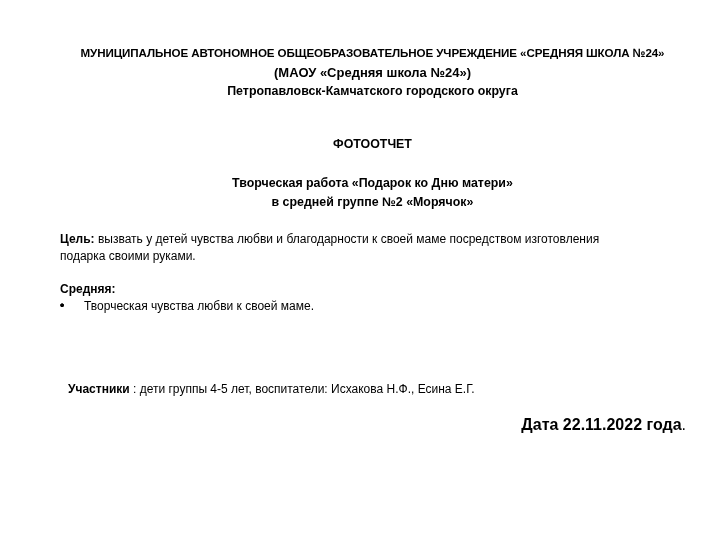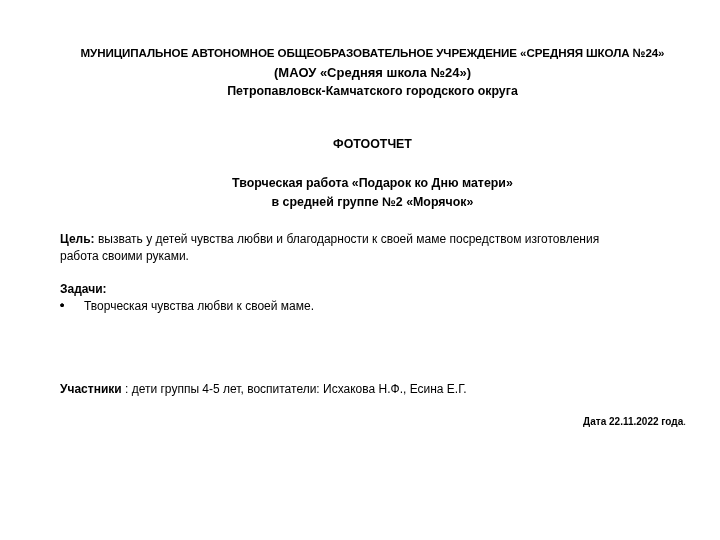--- a/index.html
+++ b/index.html
@@ -63,50 +63,50 @@
       padding-left: 24px;
       white-space: nowrap;
     }
     .task-list .bullet {
       position: absolute;
       left: 0;
       top: 0;
       width: 10px;
     }
 
-    .participants { top: 381px; }
+    .participants { top: 381px; margin-left: 8px; }
     .date {
       position: absolute;
       right: 34px;
       top: 416px;
-      font-size: 10px;
+      font-size: 16px;
       font-weight: bold;
       white-space: nowrap;
     }
     .date .dot { font-weight: normal; }
   </style>
 </head>
 <body>
 
 <div class="slide">
 
   <div class="center-line hdr1">МУНИЦИПАЛЬНОЕ АВТОНОМНОЕ ОБЩЕОБРАЗОВАТЕЛЬНОЕ УЧРЕЖДЕНИЕ «СРЕДНЯЯ ШКОЛА №24»</div>
   <div class="center-line hdr2">(МАОУ «Средняя школа №24»)</div>
   <div class="center-line hdr3">Петропавловск-Камчатского городского округа</div>
 
   <div class="center-line report-title">ФОТООТЧЕТ</div>
   <div class="center-line work-title1">Творческая работа «Подарок ко Дню матери»</div>
   <div class="center-line work-title2">в средней группе №2 «Морячок»</div>
 
   <div class="body-text goal">
     <span class="bold">Цель:</span><span> вызвать у детей чувства любви и благодарности к своей маме посредством изготовления</span>
-    <span class="cont">работа своими руками.</span>
+    <span class="cont">подарка своими руками.</span>
   </div>
 
-  <div class="body-text tasks-label bold">Задачи:</div>
+  <div class="body-text tasks-label bold">Средняя:</div>
   <ul class="task-list">
     <li>
       <span class="bullet">•</span>
     </li>
     <li>
       <span class="bullet">•</span>
     </li>
     <li>
       <span class="bullet">•</span>
       <span>Творческая чувства любви к своей маме.</span>

